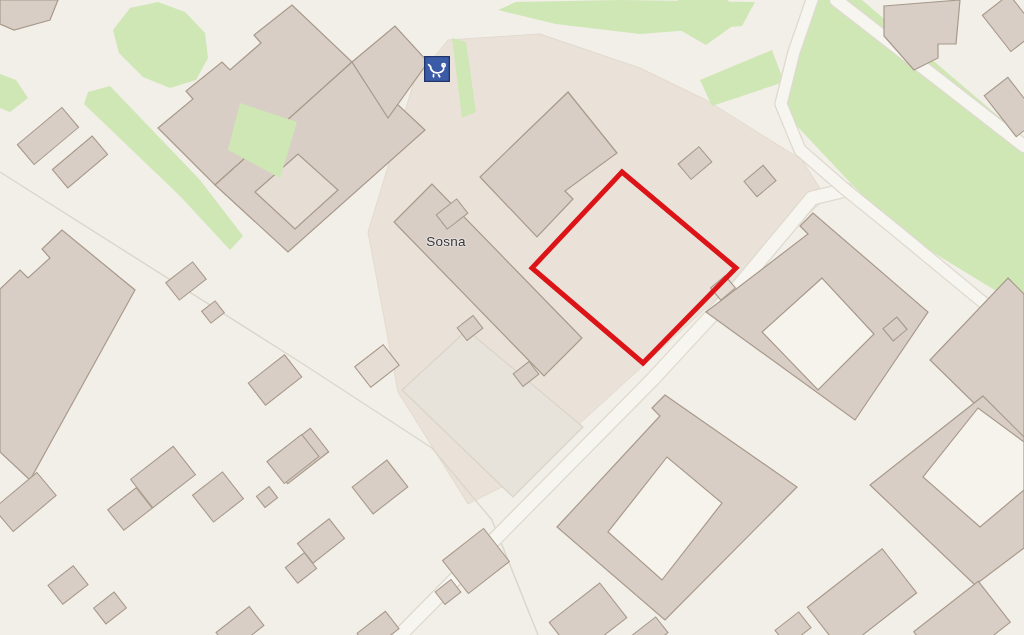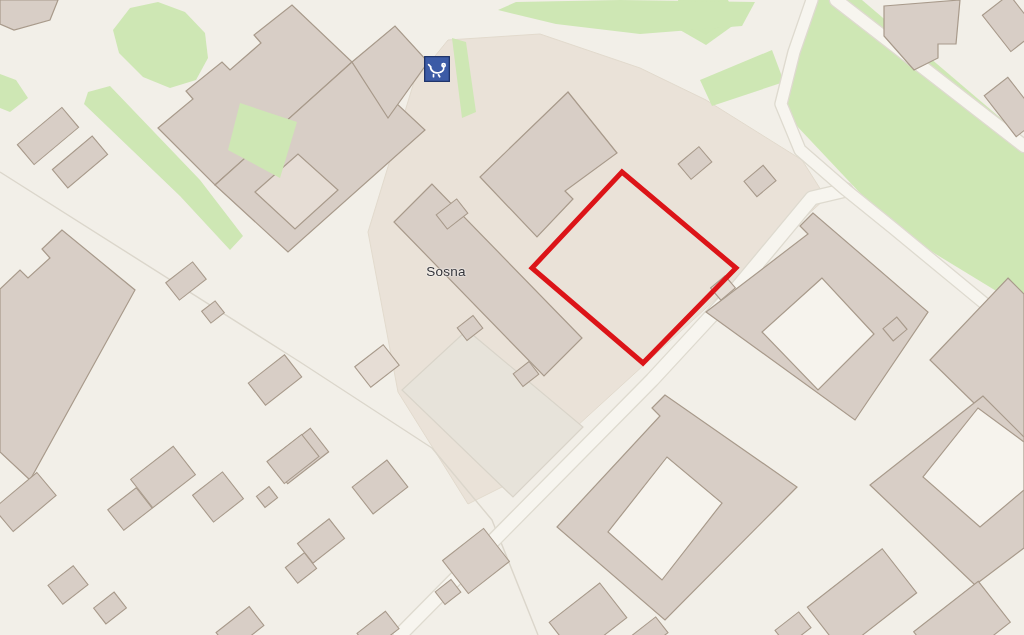--- a/index.html
+++ b/index.html
@@ -97,14 +97,14 @@
       <g class="poi-glyph" fill="none" stroke-width="1.7" stroke-linecap="round" stroke="#ffffff">
         <path d="M6.5 10.5 C6.5 15.5, 11.5 18, 16.5 16.2"></path>
         <path d="M16.5 16.2 C19.6 15.1, 20.6 12.2, 19.2 9.8"></path>
         <path d="M6.5 10.5 L4.6 8.6"></path>
         <path d="M9.5 18.5 l0 2.2 M14.5 18.8 l1.2 2.0"></path>
         <circle cx="19.6" cy="9.2" r="1.6"></circle>
       </g>
     </svg>
   </div>
 
-  <div class="map-label" style="left: 421px; top: 234px; color: rgb(51, 51, 56); margin-top: 30px;">Sosna</div>
+  <div class="map-label" style="left: 421px; top: 234px; color: rgb(51, 51, 56);">Sosna</div>
 </div>
 
 </body></html>

